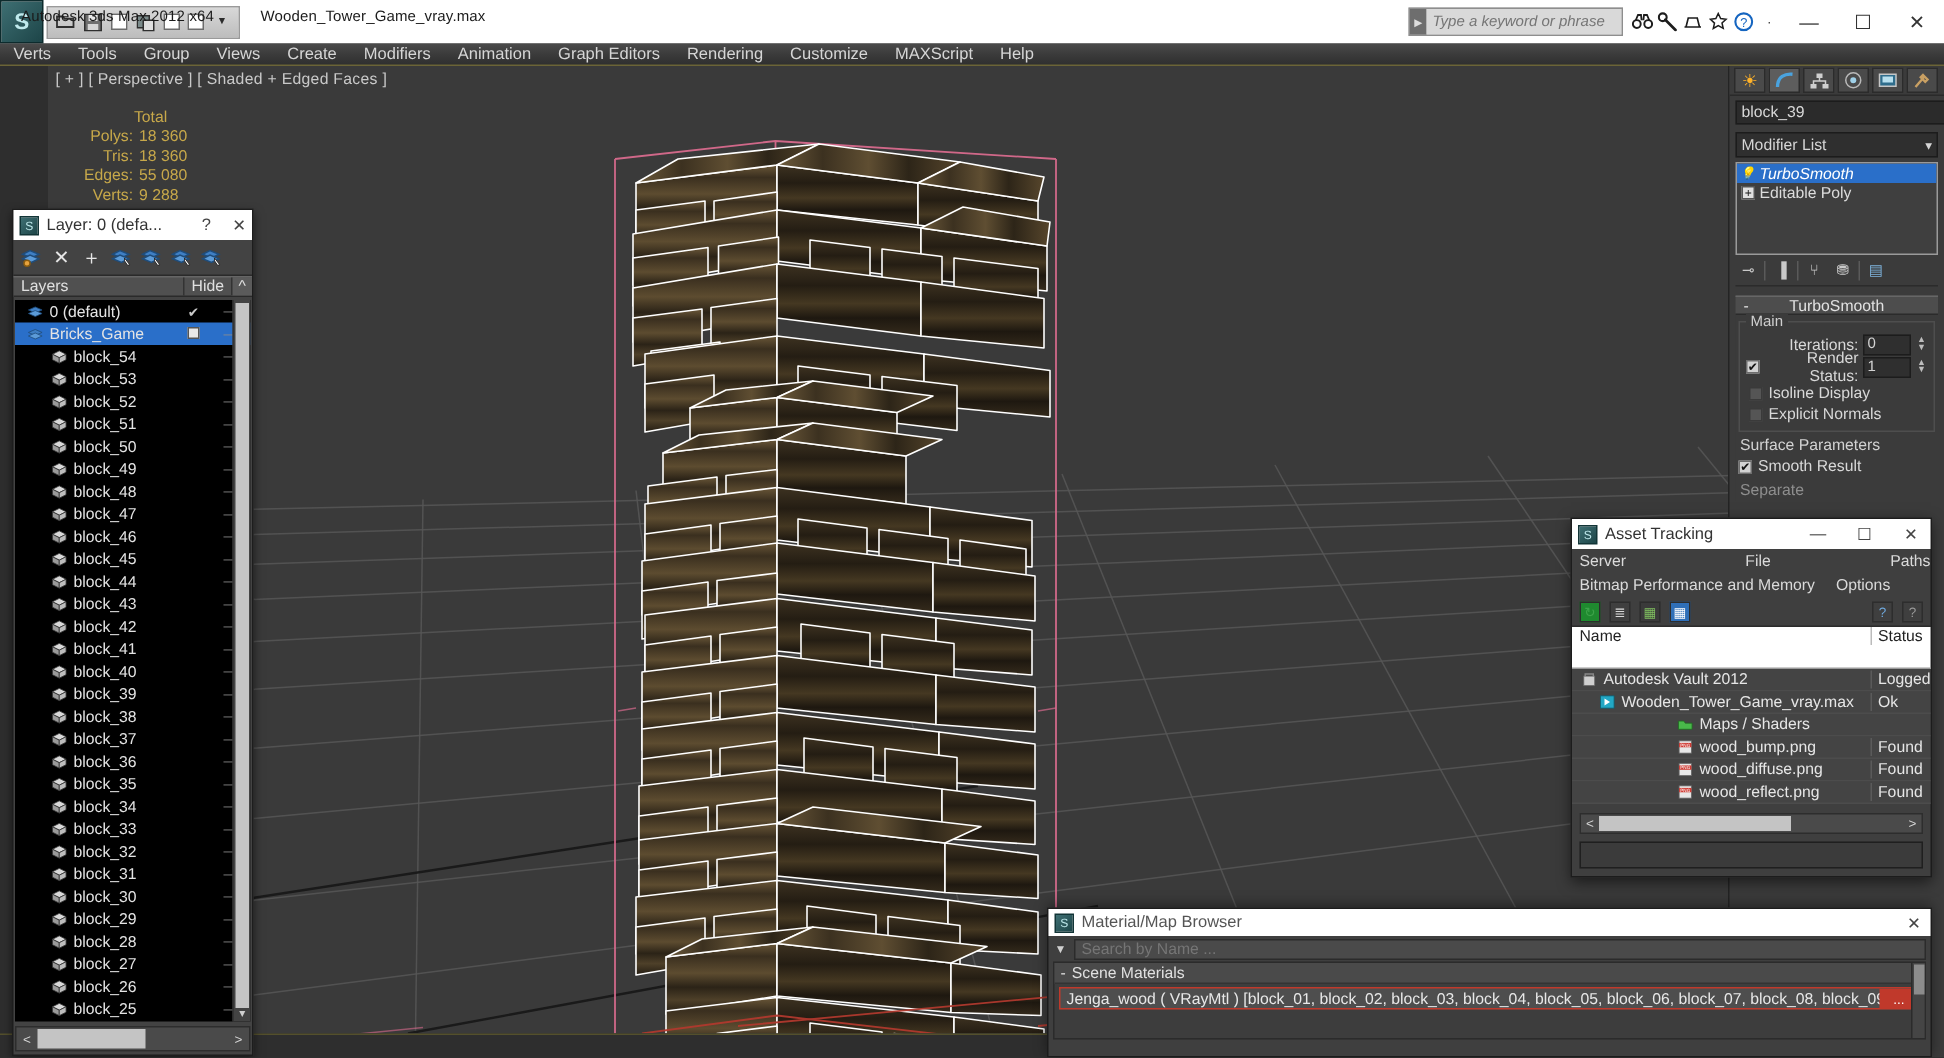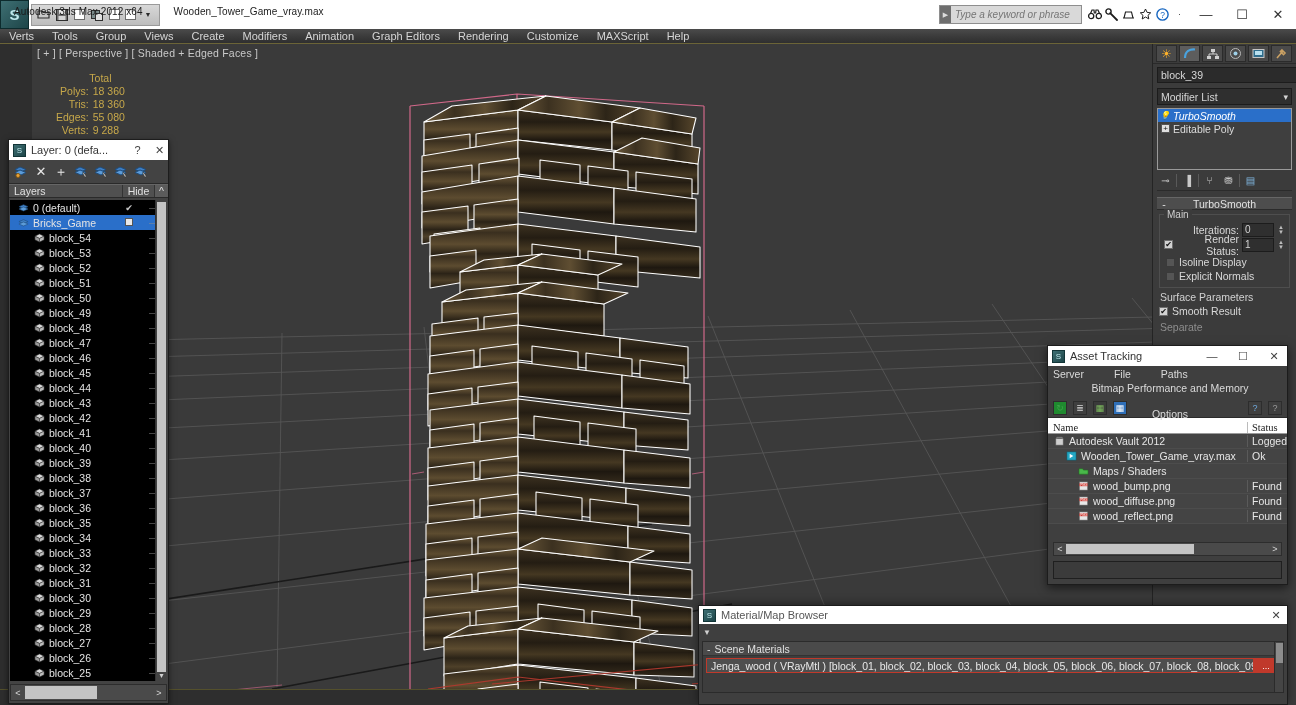--- a/index.html
+++ b/index.html
@@ -233,38 +233,38 @@
   .asset {
     position:absolute; left:1047px; top:345px; width:241px; height:240px;
     background:#3f3f3f; border:1px solid #1c1c1c; box-shadow:0 3px 9px rgba(0,0,0,.55);
   }
   .asset .at { height:20px; background:#fff; display:flex; align-items:center; padding-left:4px; gap:5px;}
   .asset .at .ic { width:13px;height:13px;background:linear-gradient(135deg,#3e6f73,#1d4548);
     color:#bfe9ec;font-size:8px;display:flex;align-items:center;justify-content:center;border:1px solid #123537;}
   .asset .at .tx { flex:1; font-size:11px; color:#333; }
   .asset .at .wb { width:26px; text-align:center; font-size:11px; color:#444; }
   .asset .amenu { height:16px; display:flex; align-items:center; font-size:10.5px; color:#dadada;
-    padding-left:5px; gap:30px; }
+    padding-left:5px; gap:30px;justify-content:space-between; }
   .asset .amenu2 { height:16px; display:flex; align-items:center; font-size:10.5px; color:#dadada;
-    padding-left:5px; gap:14px;flex-direction:column; }
+    padding-left:5px; gap:14px; }
   .asset .atools { height:20px; display:flex; align-items:center; padding:0 5px; gap:6px;
     border-bottom:1px solid #2b2b2b; }
   .asset .atools .ai { width:14px;height:14px; border:1px solid #2d2d2d;
     display:flex;align-items:center;justify-content:center;font-size:9px; }
   .asset .atools .spacer { flex:1; }
-  .ahead { height:16px; background:#fff; display:flex; align-items:flex-end; font-size:10.5px; color:#222;
-    border-bottom:1px solid #9a9a9a;font-family:Liberation Serif, serif; }
+  .ahead { height:28px; background:#fff; display:flex; align-items:flex-start; font-size:10.5px; color:#222;
+    border-bottom:1px solid #9a9a9a; }
   .ahead .c1 { flex:1; padding-left:5px; }
   .ahead .c2 { width:40px; padding-left:4px; border-left:1px solid #bbb; }
   .arow { height:15px; display:flex; align-items:center; font-size:10.5px; color:#e6e6e6;
     border-bottom:1px solid #4c4c4c; background:#444; }
   .arow .c1 { flex:1; display:flex; align-items:center; gap:4px; white-space:nowrap; overflow:hidden; }
   .arow .c2 { width:40px; padding-left:4px; border-left:1px solid #5a5a5a; }
   .aicon { width:11px; height:10px; flex:0 0 11px; }
-  .ind1 { padding-left:6px; } .ind2 { padding-left:18px; } .ind3 { padding-left:30px; }
+  .ind1 { padding-left:6px; } .ind2 { padding-left:18px; } .ind3 { padding-left:30px;margin-left:40px; }
   .ascroll { position:absolute; left:5px; right:5px; top:196px; height:14px;
     background:#4a4a4a; border:1px solid #2d2d2d; display:flex; align-items:center; }
   .ascroll .ar { width:12px; text-align:center; font-size:9px; color:#d8d8d8; }
   .ascroll .track { flex:1; height:10px; position:relative; }
   .ascroll .thumb { position:absolute; left:0; top:0; width:128px; height:10px; background:#c4c4c4; }
   .astatus { position:absolute; left:5px; right:5px; top:215px; height:18px;
     background:#3b3b3b; border:1px solid #1f1f1f; }
 
   
   .matbrowser {
@@ -1311,20 +1311,21 @@
   </div>
 
   <div class="matbrowser">
     <div class="mt">
       <div class="ic">S</div>
       <div class="tx">Material/Map Browser</div>
       <div class="cl">✕</div>
     </div>
     <div class="matsearch">
       <div class="tri">▼</div>
+      <input type="text" placeholder="Search by Name ..." style="">
     </div>
     <div class="matbody">
       <div class="matgrp">
         <span>-</span>
         <span>Scene Materials</span>
       </div>
       <div class="matitem">
         <span>Jenga_wood  ( VRayMtl ) [block_01, block_02, block_03, block_04, block_05, block_06, block_07, block_08, block_09, block_10, block_</span>
         <span class="redend">...</span>
       </div>

